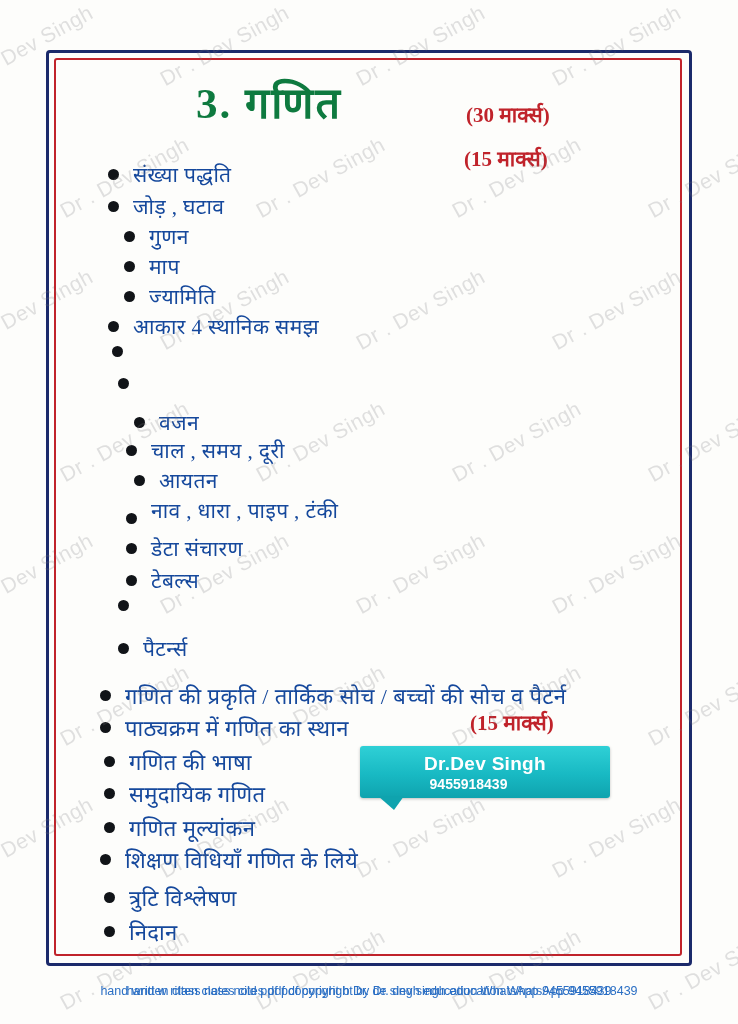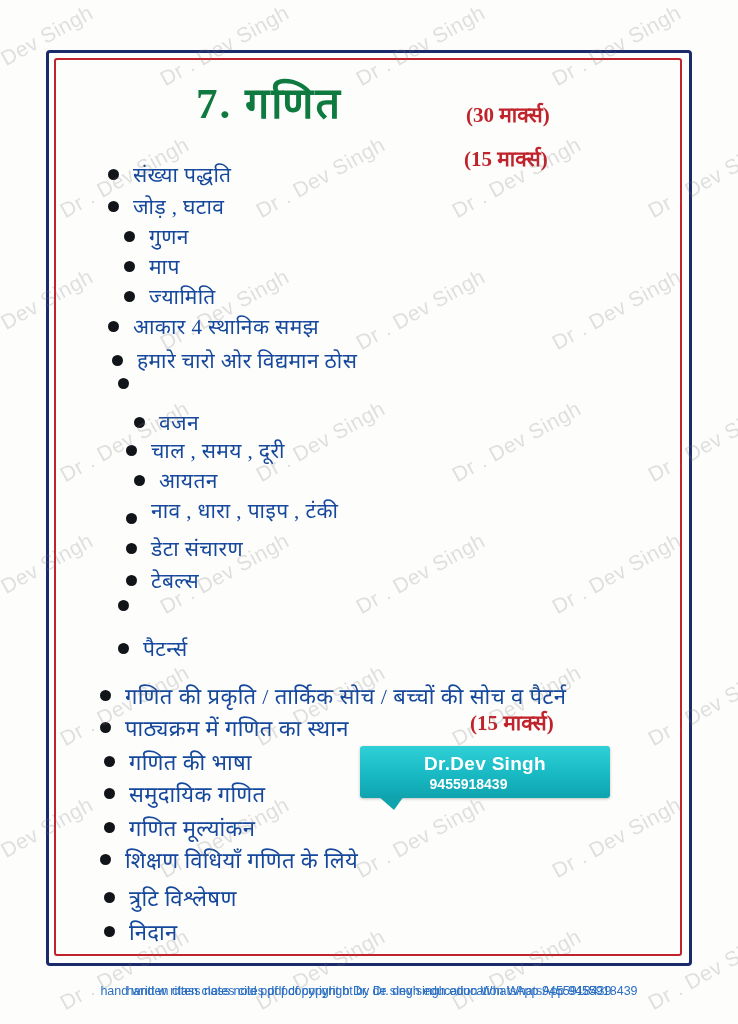--- a/index.html
+++ b/index.html
@@ -177,21 +177,21 @@
   .footer-line.tail { color: #2b6fc4; }
 </style>
 </head>
 <body>
 
 <div id="page">
 
   <div class="frame-outer"></div>
   <div class="frame-inner"></div>
 
-  <div id="title">7. गणित</div>
+  <div id="title">3. गणित</div>
 
   <div class="marks" id="marks-total">(30 मार्क्स)</div>
   <div class="marks" id="marks-sub1">(15 मार्क्स)</div>
   <div class="marks" id="marks-sub2">(15 मार्क्स)</div>
 
   <div id="list-section-one">
       <div class="bullet-row" style="left: 108px; top: 160px;">
         <span class="bullet"></span>
         <span class="item-text">संख्या पद्धति</span>
       </div>
@@ -210,21 +210,20 @@
       <div class="bullet-row" style="left: 124px; top: 282px;">
         <span class="bullet"></span>
         <span class="item-text">ज्यामिति</span>
       </div>
       <div class="bullet-row" style="left: 108px; top: 312px;">
         <span class="bullet"></span>
         <span class="item-text">आकार 4 स्थानिक समझ</span>
       </div>
       <div class="bullet-row" style="left: 112px; top: 346px;">
         <span class="bullet"></span>
-        <span class="item-text">हमारे चारो ओर विद्यमान ठोस</span>
       </div>
       <div class="bullet-row" style="left: 118px; top: 378px;">
         <span class="bullet"></span>
       </div>
       <div class="bullet-row" style="left: 134px; top: 408px;">
         <span class="bullet"></span>
         <span class="item-text">वजन</span>
       </div>
       <div class="bullet-row" style="left: 126px; top: 436px;">
         <span class="bullet"></span>

